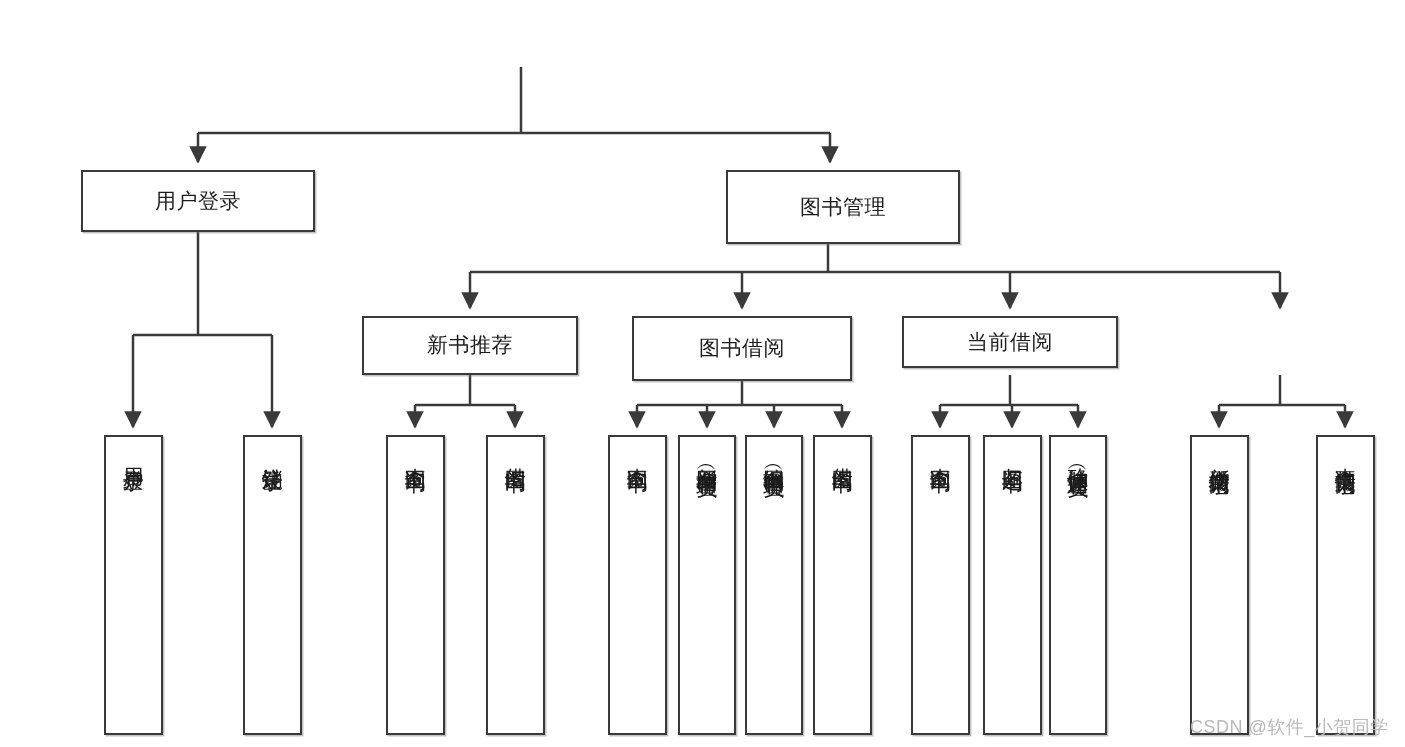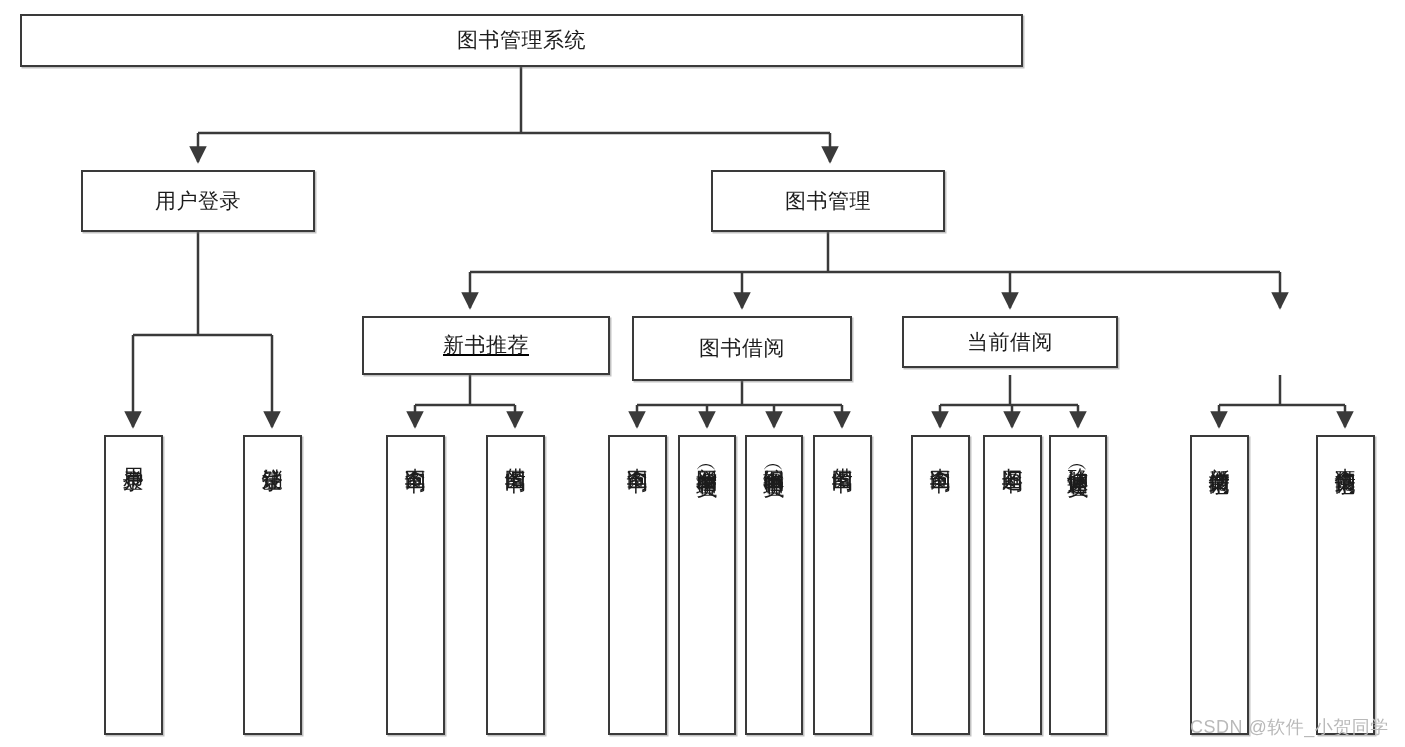--- a/index.html
+++ b/index.html
@@ -113,32 +113,29 @@
       <path d="M 1012 405 L 1012 427" marker-end="url(#arrow)"></path>
       <path d="M 1078 405 L 1078 427" marker-end="url(#arrow)"></path>
 
       <path d="M 1280 375 L 1280 405"></path>
       <path d="M 1219 405 L 1345 405"></path>
       <path d="M 1219 405 L 1219 427" marker-end="url(#arrow)"></path>
       <path d="M 1345 405 L 1345 427" marker-end="url(#arrow)"></path>
     </g>
   </svg>
 
-  <div class="node" style="left: 20px; top: 14px; width: 1003px; height: 53px;">
-    <span class="label">图书管理系统</span>
-  </div>
 
   <div class="node" style="left: 81px; top: 170px; width: 234px; height: 62px;">
     <span class="label">用户登录</span>
   </div>
-  <div class="node" style="left: 711px; top: 170px; width: 234px; height: 62px;">
+  <div class="node" style="left: 726px; top: 170px; width: 234px; height: 74px;">
     <span class="label">图书管理</span>
   </div>
 
-  <div class="node" style="left: 362px; top: 316px; width: 248px; height: 59px; text-decoration: underline;">
+  <div class="node" style="left: 362px; top: 316px; width: 216px; height: 59px;">
     <span class="label">新书推荐</span>
   </div>
   <div class="node" style="left: 632px; top: 316px; width: 220px; height: 65px;">
     <span class="label">图书借阅</span>
   </div>
   <div class="node" style="left: 902px; top: 316px; width: 216px; height: 52px;">
     <span class="label">当前借阅</span>
   </div>
 
   <div class="node vertical" style="left: 104px; top: 435px; width: 59px; height: 300px;">

